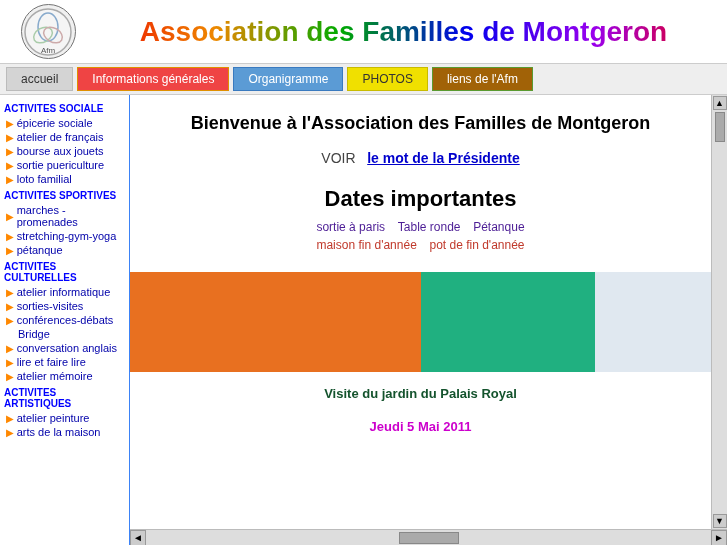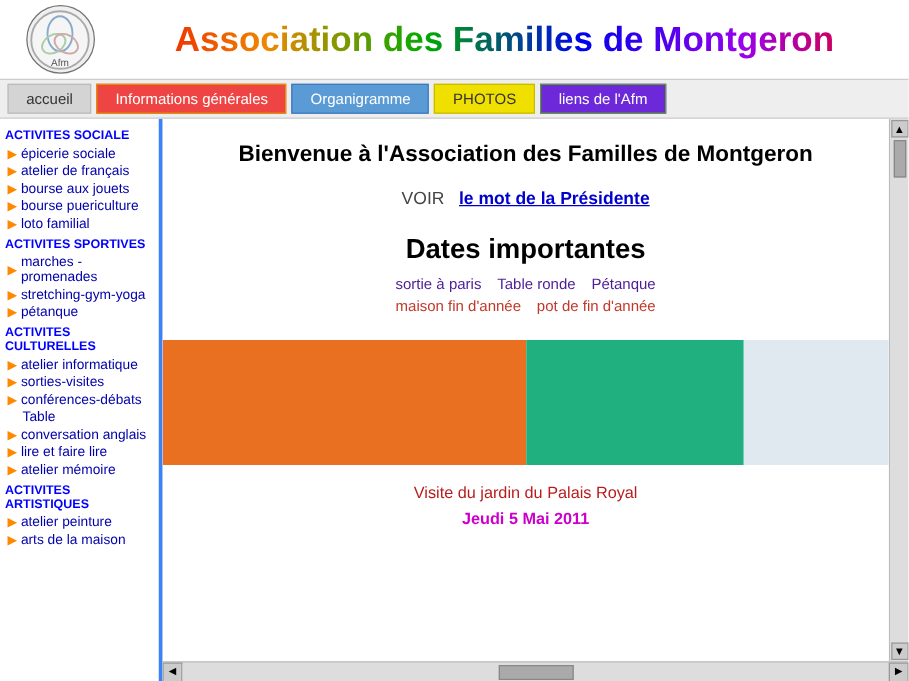--- a/index.html
+++ b/index.html
@@ -11,27 +11,27 @@
     #logo-circle { width: 55px; height: 55px; border-radius: 50%; border: 1px solid #737373; display: flex; align-items: center; justify-content: center; background: #f0f0f0; font-size: 9px; color: #555; text-align: center; }
     #site-title { flex: 1; text-align: center; font-size: 28px; font-weight: bold; font-family: 'Comic Sans MS', cursive, sans-serif; background: linear-gradient(90deg, #e00, #e80, #0a0, #00e, #90e, #e00); -webkit-background-clip: text; -webkit-text-fill-color: transparent; background-clip: text; line-height: 1.2; }
 
     
     #navbar { display: flex; background: #eee; border-bottom: 1px solid #ccc; padding: 3px 6px; gap: 4px; }
     .nav-btn { padding: 4px 14px; border: 1px solid #bbb; cursor: pointer; font-size: 12px; font-family: Arial, sans-serif; }
     .nav-btn-gray { background: #d4d4d4; color: #333; }
     .nav-btn-orange { background: #ef4444; color: #fff; border-color: #e09000; }
     .nav-btn-blue { background: #5b9bd5; color: #fff; border-color: #3a7abf; }
     .nav-btn-yellow { background: #f0e000; color: #333; border-color: #c8bb00; }
-    .nav-btn-green { background: #6d28d9; color: #fff; border-color: #5a9a30; text-align: right; }
+    .nav-btn-green { background: #a16207; color: #fff; border-color: #5a9a30; text-align: right; }
 
     
     #main { display: flex; flex: 1; overflow: hidden; }
 
     
-    #sidebar { width: 130px; min-width: 130px; background: #fff; border-right: 3px solid #3b82f6; overflow-y: auto; padding: 4px 0; font-size: 11px; }
+    #sidebar { width: 130px; min-width: 130px; background: #fff; border-right: 1px solid #3b82f6; overflow-y: auto; padding: 4px 0; font-size: 11px; }
     .sidebar-section-title { color: #00f; font-weight: bold; font-size: 10px; padding: 4px 4px 2px 4px; }
     .sidebar-item { display: flex; align-items: center; padding: 1px 4px 1px 6px; color: #00a; cursor: pointer; }
     .sidebar-arrow { color: #f80; font-size: 10px; margin-right: 3px; }
     .sidebar-item-text { font-size: 11px; }
     .sidebar-item-indent { padding-left: 18px; }
 
     
     #content { flex: 1; overflow-y: auto; background: #fff; padding: 0; position: relative; }
     #content-inner { padding: 10px 20px; }
 
@@ -44,21 +44,21 @@
     #dates-links2 { text-align: center; font-size: 12px; margin-bottom: 10px; }
     #dates-links2 a { color: #c0392b; text-decoration: none; margin: 0 3px; }
 
     
     #color-blocks { display: flex; width: 100%; height: 100px; margin-bottom: 4px; }
     .block-orange { background: #e87020; flex: 2; }
     .block-green { background: #20b080; flex: 1.2; }
     .block-empty { background: #e0e8f0; flex: 0.8; }
 
     #visit-section { padding: 10px 20px; text-align: center; }
-    #visit-title { font-size: 13px; font-weight: normal; color: #b91c1c; margin-bottom: 6px; }
+    #visit-title { font-size: 13px; font-weight: bold; color: #14532d; margin-bottom: 18px; }
     #visit-date { font-size: 13px; color: #cc00cc; font-weight: bold; }
 
     
     #bottom-scrollbar { height: 16px; background: #ddd; border-top: 1px solid #bbb; display: flex; align-items: center; }
     #scroll-left-btn { width: 16px; height: 16px; background: #ccc; border: 1px solid #999; display: flex; align-items: center; justify-content: center; font-size: 10px; cursor: pointer; }
     #scroll-track { flex: 1; background: #ddd; height: 14px; }
     #scroll-thumb { width: 60px; height: 12px; background: #aaa; margin: 1px auto; border: 1px solid #888; }
     #scroll-right-btn { width: 16px; height: 16px; background: #ccc; border: 1px solid #999; display: flex; align-items: center; justify-content: center; font-size: 10px; cursor: pointer; }
 
     
@@ -105,21 +105,21 @@
       <div class="sidebar-item">
         <span class="sidebar-arrow">▶</span>
         <span class="sidebar-item-text">atelier de français</span>
       </div>
       <div class="sidebar-item">
         <span class="sidebar-arrow">▶</span>
         <span class="sidebar-item-text">bourse aux jouets</span>
       </div>
       <div class="sidebar-item">
         <span class="sidebar-arrow">▶</span>
-        <span class="sidebar-item-text">bourse puericulture</span>
+        <span class="sidebar-item-text">sortie puericulture</span>
       </div>
       <div class="sidebar-item">
         <span class="sidebar-arrow">▶</span>
         <span class="sidebar-item-text">loto familial</span>
       </div>
     </div>
 
     <div>
       <div class="sidebar-section-title">ACTIVITES SPORTIVES</div>
       <div class="sidebar-item">
@@ -144,21 +144,21 @@
       </div>
       <div class="sidebar-item">
         <span class="sidebar-arrow">▶</span>
         <span class="sidebar-item-text">sorties-visites</span>
       </div>
       <div class="sidebar-item">
         <span class="sidebar-arrow">▶</span>
         <span class="sidebar-item-text">conférences-débats</span>
       </div>
       <div class="sidebar-item sidebar-item-indent">
-        <span class="sidebar-item-text">Table</span>
+        <span class="sidebar-item-text">Bridge</span>
       </div>
       <div class="sidebar-item">
         <span class="sidebar-arrow">▶</span>
         <span class="sidebar-item-text">conversation anglais</span>
       </div>
       <div class="sidebar-item">
         <span class="sidebar-arrow">▶</span>
         <span class="sidebar-item-text">lire et faire lire</span>
       </div>
       <div class="sidebar-item">

